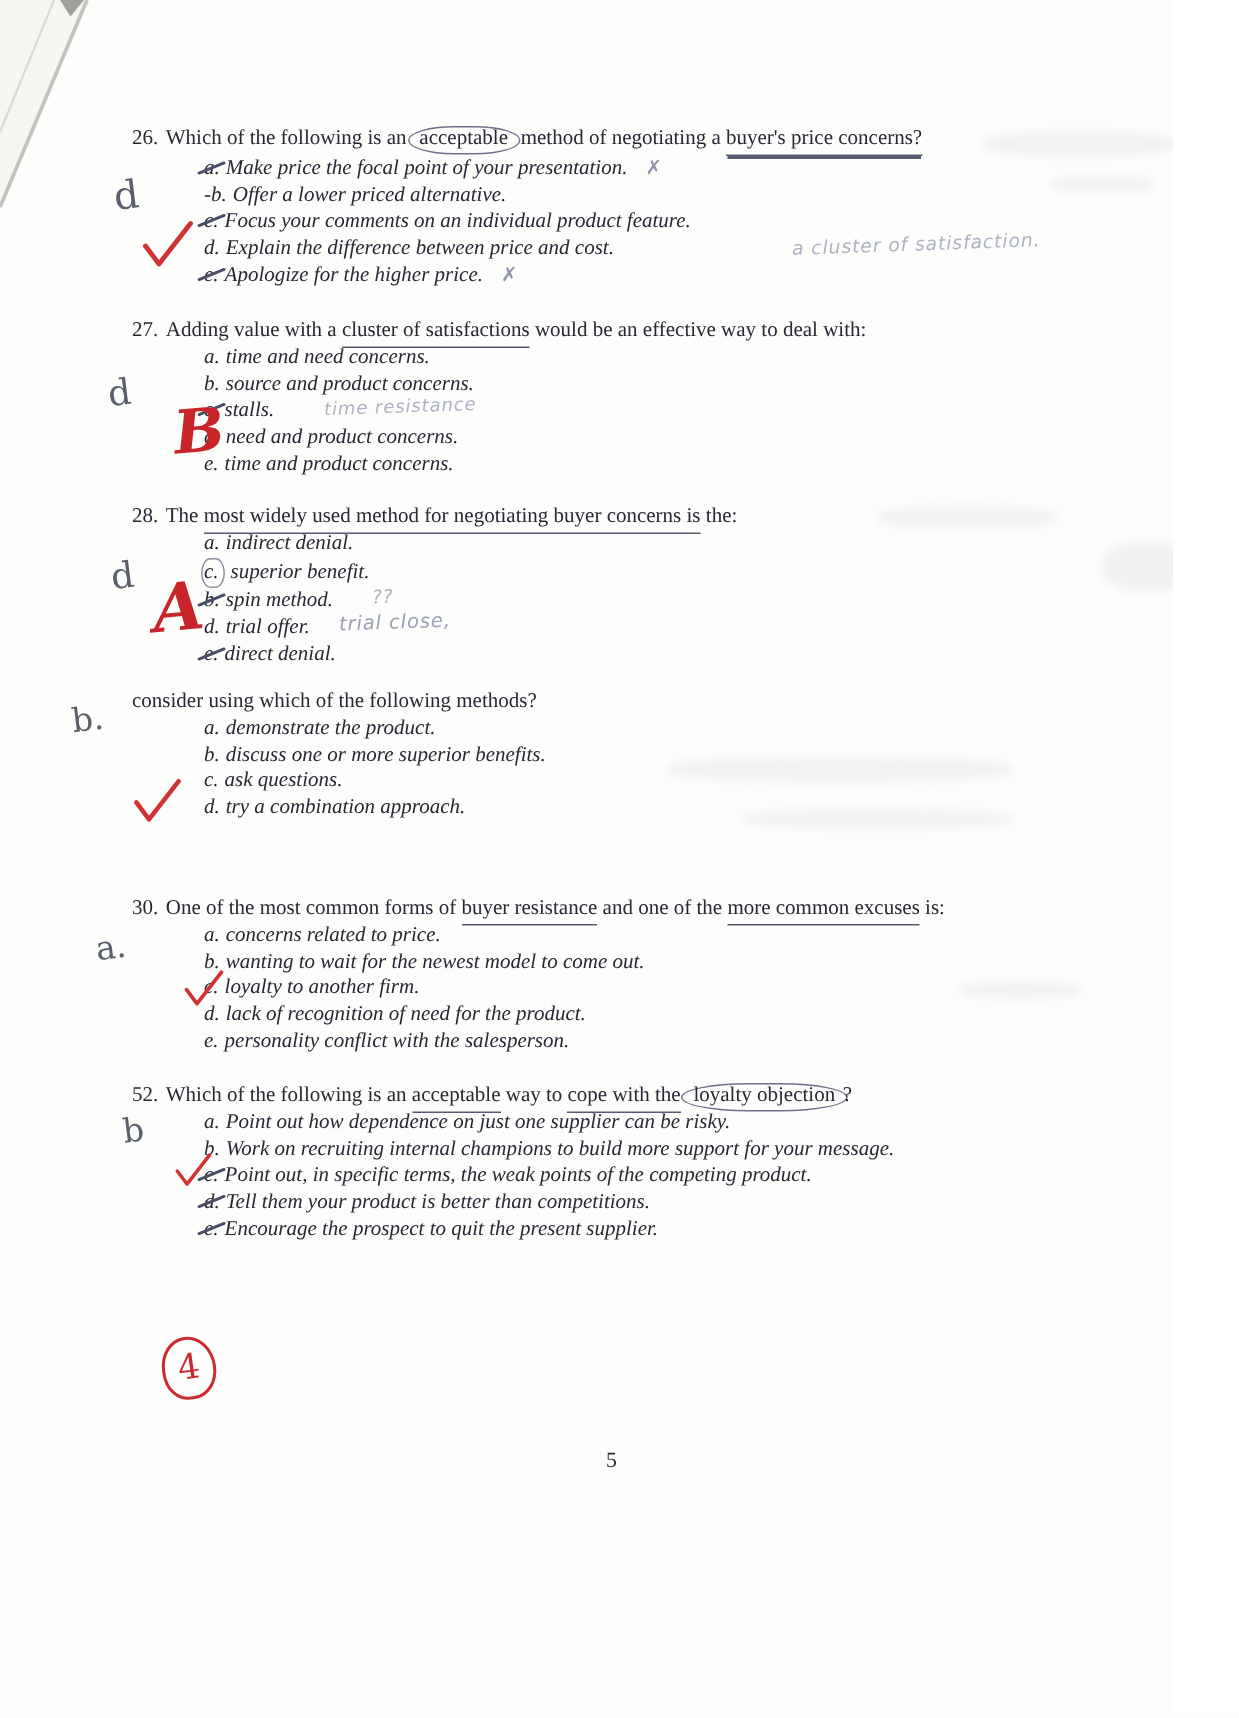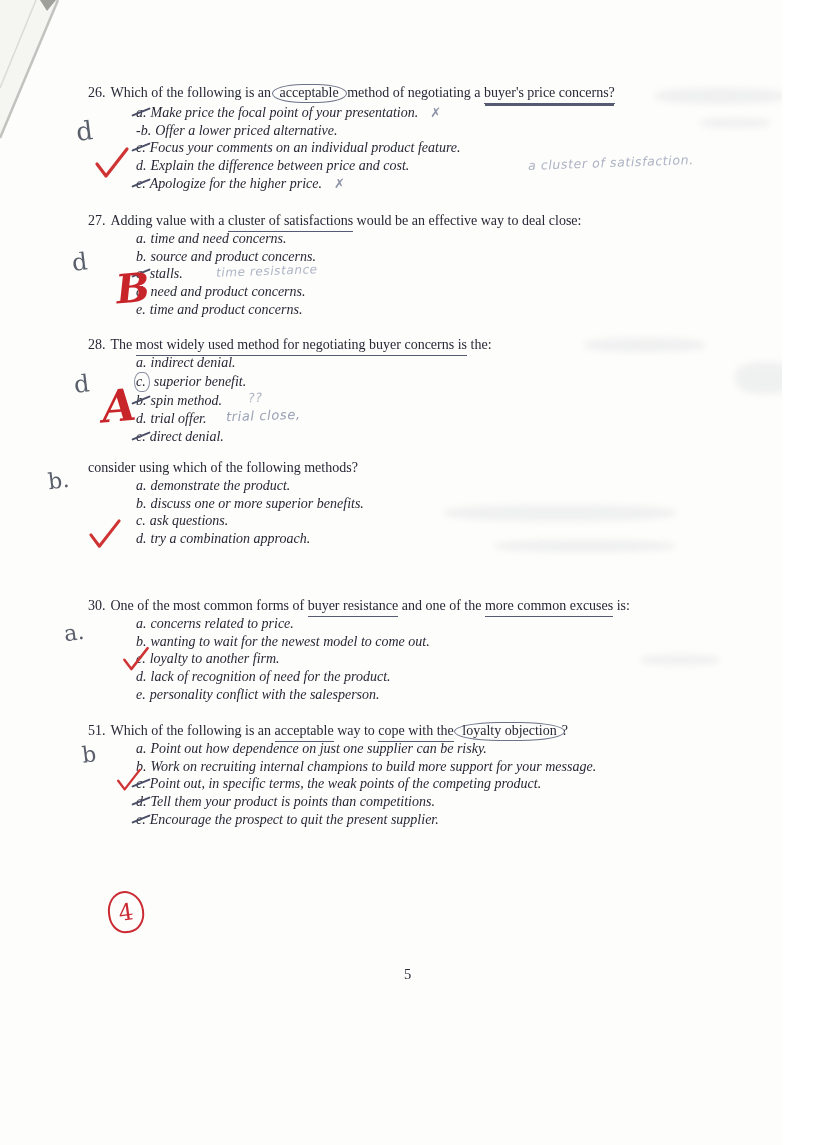--- a/index.html
+++ b/index.html
@@ -74,21 +74,21 @@
       <div class="opt"><span class="letter st">e.</span><span>Apologize for the higher price.</span><span class="xm">✗</span></div>
     </div>
   </div>
   <div class="marginL" style="left:76px;top:116px;font-size:26px;">d</div>
   <svg class="check" style="left:94px;top:146px;" width="36" height="34" viewBox="0 0 36 34">
       <polyline points="3,18 12,30 33,3"></polyline>
     </svg>
   <div class="pencil faint" style="left:528px;top:155px;">a cluster of satisfaction.</div>
 
   <div class="q" style="top:212px;">
-    <div class="stem"><span class="num">27.</span><span>Adding value with a </span><span class="u">cluster of satisfactions</span><span> would be an effective way to deal close:</span></div>
+    <div class="stem"><span class="num">27.</span><span>Adding value with a </span><span class="u">cluster of satisfactions</span><span> would be an effective way to deal with:</span></div>
     <div class="opts">
       <div class="opt"><span class="letter">a.</span><span>time and need concerns.</span></div>
       <div class="opt"><span class="letter">b.</span><span>source and product concerns.</span></div>
       <div class="opt"><span class="letter st">c.</span><span>stalls.</span></div>
       <div class="opt"><span class="letter">d.</span><span>need and product concerns.</span></div>
       <div class="opt"><span class="letter">e.</span><span>time and product concerns.</span></div>
     </div>
   </div>
   <div class="marginL" style="left:72px;top:248px;font-size:24px;">d</div>
   <div class="redL" style="left:116px;top:268px;font-size:40px;">B</div>
@@ -132,26 +132,26 @@
       <div class="opt"><span class="letter">d.</span><span>lack of recognition of need for the product.</span></div>
       <div class="opt"><span class="letter">e.</span><span>personality conflict with the salesperson.</span></div>
     </div>
   </div>
   <div class="marginL" style="left:64px;top:620px;font-size:22px;">a.</div>
   <svg class="check" style="left:122px;top:642px;" width="28" height="34" viewBox="0 0 36 34">
       <polyline points="3,18 12,30 33,3"></polyline>
     </svg>
 
   <div class="q" style="top:722px;">
-    <div class="stem"><span class="num">51.</span><span>Which of the following is an </span><span class="u">acceptable</span><span> way to </span><span class="u">cope with the</span><span> </span><span class="circW">loyalty objection</span><span>?</span></div>
+    <div class="stem"><span class="num">52.</span><span>Which of the following is an </span><span class="u">acceptable</span><span> way to </span><span class="u">cope with the</span><span> </span><span class="circW">loyalty objection</span><span>?</span></div>
     <div class="opts">
       <div class="opt"><span class="letter">a.</span><span>Point out how dependence on just one supplier can be risky.</span></div>
       <div class="opt"><span class="letter">b.</span><span>Work on recruiting internal champions to build more support for your message.</span></div>
       <div class="opt"><span class="letter st">c.</span><span>Point out, in specific terms, the weak points of the competing product.</span></div>
-      <div class="opt"><span class="letter st">d.</span><span>Tell them your product is points than competitions.</span></div>
+      <div class="opt"><span class="letter st">d.</span><span>Tell them your product is better than competitions.</span></div>
       <div class="opt"><span class="letter st">e.</span><span>Encourage the prospect to quit the present supplier.</span></div>
     </div>
   </div>
   <div class="marginL" style="left:82px;top:742px;font-size:22px;">b</div>
   <svg class="check" style="left:116px;top:762px;" width="26" height="36" viewBox="0 0 36 34">
       <polyline points="3,18 12,30 33,3"></polyline>
     </svg>
 
   <div class="grade">
       <span>4</span>

